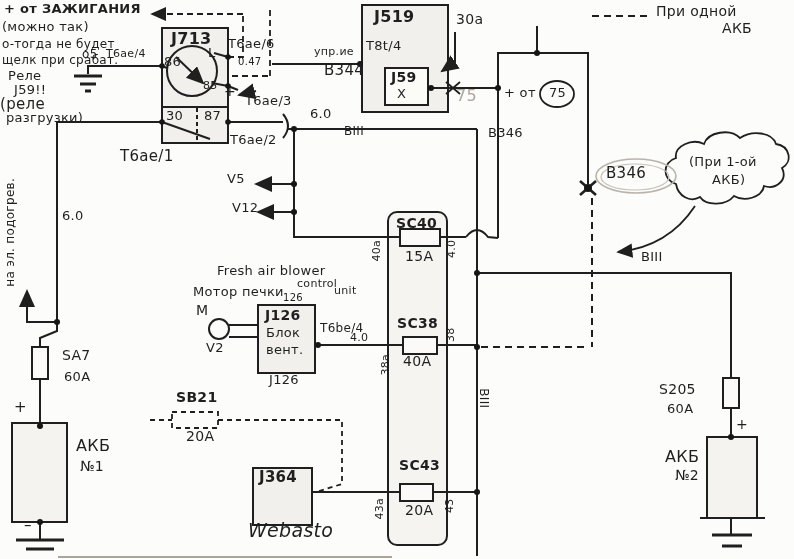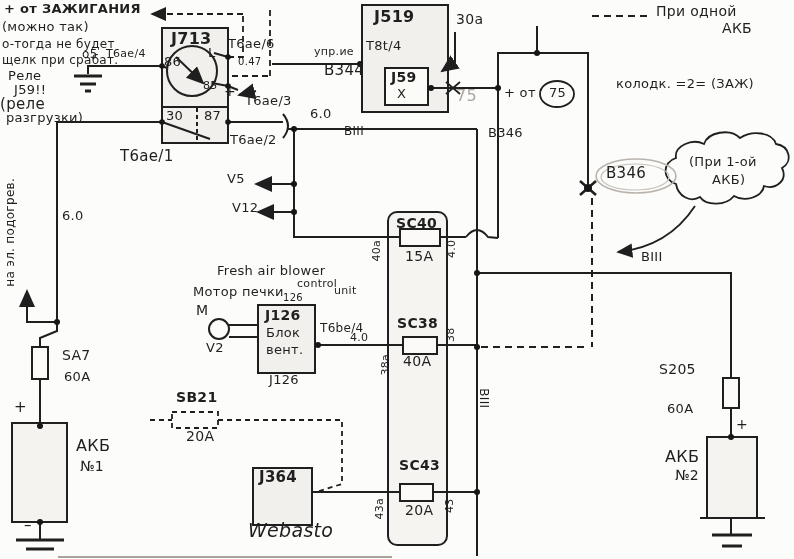--- a/index.html
+++ b/index.html
@@ -228,21 +228,20 @@
 <div class="lb" style="left:324px;top:63px;font-size:15px">В344</div>
 <div class="lb" style="left:456px;top:12px;font-size:14px">30а</div>
 <div class="lb pencil" style="left:456px;top:88px;font-size:16px">75</div>
 <div class="lb" style="left:504px;top:86px;font-size:13px">+ от</div>
 <div class="lb" style="left:549px;top:86px;font-size:13px">75</div>
 <div class="lb" style="left:488px;top:126px;font-size:13px">В346</div>
 <div class="lb" style="left:606px;top:166px;font-size:15px">В346</div>
 
 <div class="lb" style="left:656px;top:4px;font-size:14px">При одной</div>
 <div class="lb" style="left:722px;top:21px;font-size:14px">АКБ</div>
-<div class="lb" style="left:616px;top:77px;font-size:13px">колодк. =2= (ЗАЖ)</div>
 <div class="lb" style="left:689px;top:155px;font-size:13px">(При 1-ой</div>
 <div class="lb" style="left:712px;top:173px;font-size:13px">АКБ)</div>
 
 <div class="lb" style="left:62px;top:209px;font-size:13px">6.0</div>
 <div class="lb" style="left:310px;top:107px;font-size:13px">6.0</div>
 <div class="lb" style="left:344px;top:125px;font-size:12px">ВIII</div>
 <div class="lb" style="left:641px;top:250px;font-size:13px">ВIII</div>
 <div class="lb rotr" style="left:464px;top:392px;width:40px;font-size:12px">ВIII</div>
 <div class="lb" style="left:227px;top:172px;font-size:13px">V5</div>
 <div class="lb" style="left:232px;top:201px;font-size:13px">V12</div>
@@ -281,19 +280,19 @@
 <div class="lb bold" style="left:259px;top:470px;font-size:15px">J364</div>
 <div class="lb ital" style="left:248px;top:521px;font-size:19px">Webasto</div>
 
 <div class="lb" style="left:62px;top:348px;font-size:14px">SA7</div>
 <div class="lb" style="left:64px;top:370px;font-size:13px">60А</div>
 <div class="lb" style="left:76px;top:438px;font-size:16px">АКБ</div>
 <div class="lb" style="left:80px;top:459px;font-size:14px">№1</div>
 <div class="lb" style="left:14px;top:400px;font-size:15px">+</div>
 <div class="lb" style="left:24px;top:518px;font-size:15px">–</div>
 
-<div class="lb" style="left:659px;top:362px;font-size:14px">S205</div>
+<div class="lb" style="left:659px;top:382px;font-size:14px">S205</div>
 <div class="lb" style="left:667px;top:402px;font-size:13px">60А</div>
 <div class="lb" style="left:665px;top:449px;font-size:16px">АКБ</div>
 <div class="lb" style="left:675px;top:468px;font-size:14px">№2</div>
 <div class="lb" style="left:736px;top:417px;font-size:14px">+</div>
 
 </div>
 
 </body></html>

